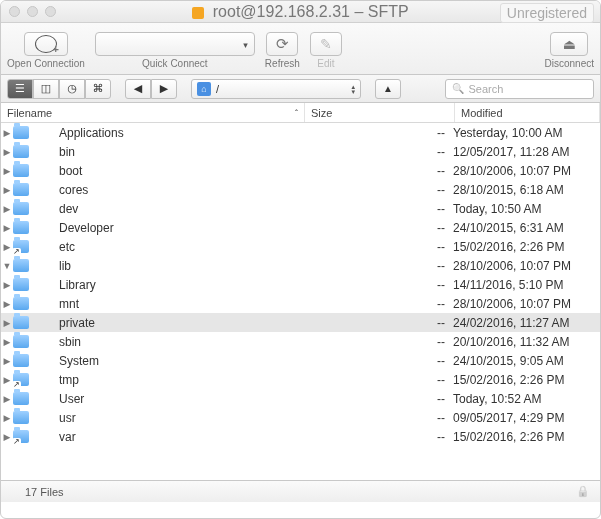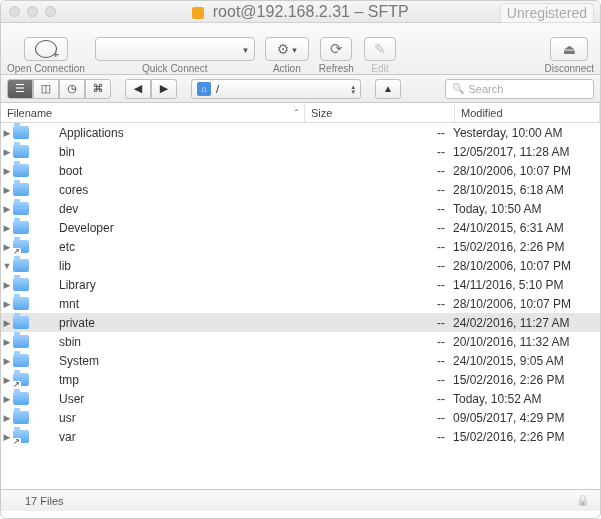--- a/index.html
+++ b/index.html
@@ -5,21 +5,21 @@
 * { box-sizing: border-box; margin: 0; padding: 0; }
 body { font-family: -apple-system, "Helvetica Neue", Arial, sans-serif; font-size: 12px; color: #333; background: #fff; width: 601px; height: 519px; overflow: hidden; border: 1px solid #ccc; border-radius: 6px; position: relative; }
 
 .titlebar { height: 22px; background: linear-gradient(#f6f6f6,#e8e8e8); border-bottom: 1px solid #d0d0d0; display: flex; align-items: center; padding: 0 8px; position: relative; }
 .traffic { display: flex; gap: 7px; }
 .tl { width: 11px; height: 11px; border-radius: 50%; background: #ddd; border: 1px solid #c6c6c6; }
 .title { position: absolute; left: 0; right: 0; text-align: center; font-size: 16px; color: #777; }
 .title-icon { display:inline-block; width:12px; height:12px; background:#f5a623; border-radius:2px; vertical-align:-2px; margin-right:4px;}
 .unreg { position: absolute; right: 6px; top: 2px; font-size: 14px; color: #aaa; border: 1px solid #ddd; border-radius: 3px; padding: 1px 6px; background:#f7f7f7;}
 
-.toolbar { height: 52px; background: linear-gradient(#fafafa,#efefef); border-bottom: 1px solid #c8c8c8; display: flex; align-items: flex-end; padding: 4px 6px 0; gap: 10px; }
+.toolbar { height: 52px; background: linear-gradient(#fafafa,#efefef); border-bottom: 1px solid #c8c8c8; display: flex; align-items: center; padding: 4px 6px 0; gap: 10px; }
 .tbgroup { display:flex; flex-direction:column; align-items:center; font-size:10px; color:#777; }
 .tbbtn { height:24px; border:1px solid #c0c0c0; border-radius:4px; background:linear-gradient(#fff,#f0f0f0); display:flex; align-items:center; justify-content:center; }
 .tlabel { margin-top:2px; }
 .quick { width:160px; }
 .discon { margin-left:auto; }
 .gear::after { content:"⚙"; font-size:14px; }
 .chev::after { content:"▾"; font-size:9px; margin-left:3px; color:#555;}
 .refresh::after{content:"⟳"; font-size:15px;}
 .edit::after{content:"✎"; font-size:14px; color:#bbb;}
 .eject::after{content:"⏏"; font-size:14px;}
@@ -51,21 +51,21 @@
 .row.sel{background:#e6e6e6;}
 .row .tri{width:12px;text-align:center;color:#7a7a7a;font-size:9px;}
 .row .fico{width:16px;height:13px;margin-right:6px;position:relative;}
 .fico.folder{background:linear-gradient(#9ed0ff,#5aa8ef);border-radius:2px;}
 .fico.folder::before{content:"";position:absolute;top:-3px;left:1px;width:6px;height:3px;background:#9ed0ff;border-radius:1px 1px 0 0;}
 .fico.alias::after{content:"↗";position:absolute;left:-1px;bottom:-2px;font-size:8px;color:#333;background:#fff;border-radius:2px;line-height:7px;padding:0 1px;}
 .row .fname{flex:1;white-space:nowrap;overflow:hidden;margin-left:24px;}
 .row .fsize{width:150px;text-align:right;padding-right:8px;color:#333;}
 .row .fmod{width:145px;color:#333;}
 
-.statusbar{position:absolute;bottom:7px;left:0;right:0;height:22px;background:linear-gradient(#fafafa,#eee);border-top:1px solid #c8c8c8;display:flex;align-items:center;font-size:11px;color:#555;padding:0 10px;}
+.statusbar{position:absolute;bottom:16px;left:0;right:0;height:22px;background:linear-gradient(#fafafa,#eee);border-top:1px solid #c8c8c8;display:flex;align-items:center;font-size:11px;color:#555;padding:0 10px;}
 .lock{margin-left:auto;filter:grayscale(1);opacity:.45;}
 </style>
 </head>
 <body>
 
 <div class="titlebar">
   <div class="traffic">
     <div class="tl"></div>
     <div class="tl"></div>
     <div class="tl"></div>
@@ -82,27 +82,20 @@
     <div class="tbbtn" style="width:44px">
         <span class="globe"></span>
       </div>
     <div class="tlabel">Open Connection</div>
   </div>
   <div class="tbgroup">
     <div class="tbbtn quick">
         <span class="chev" style="margin-left:auto;margin-right:6px"></span>
       </div>
     <div class="tlabel">Quick Connect</div>
-  </div>
-  <div class="tbgroup">
-    <div class="tbbtn" style="width:44px">
-        <span class="gear"></span>
-        <span class="chev"></span>
-      </div>
-    <div class="tlabel">Action</div>
   </div>
   <div class="tbgroup">
     <div class="tbbtn" style="width:32px">
         <span class="refresh"></span>
       </div>
     <div class="tlabel">Refresh</div>
   </div>
   <div class="tbgroup">
     <div class="tbbtn" style="width:32px">
         <span class="edit"></span>

